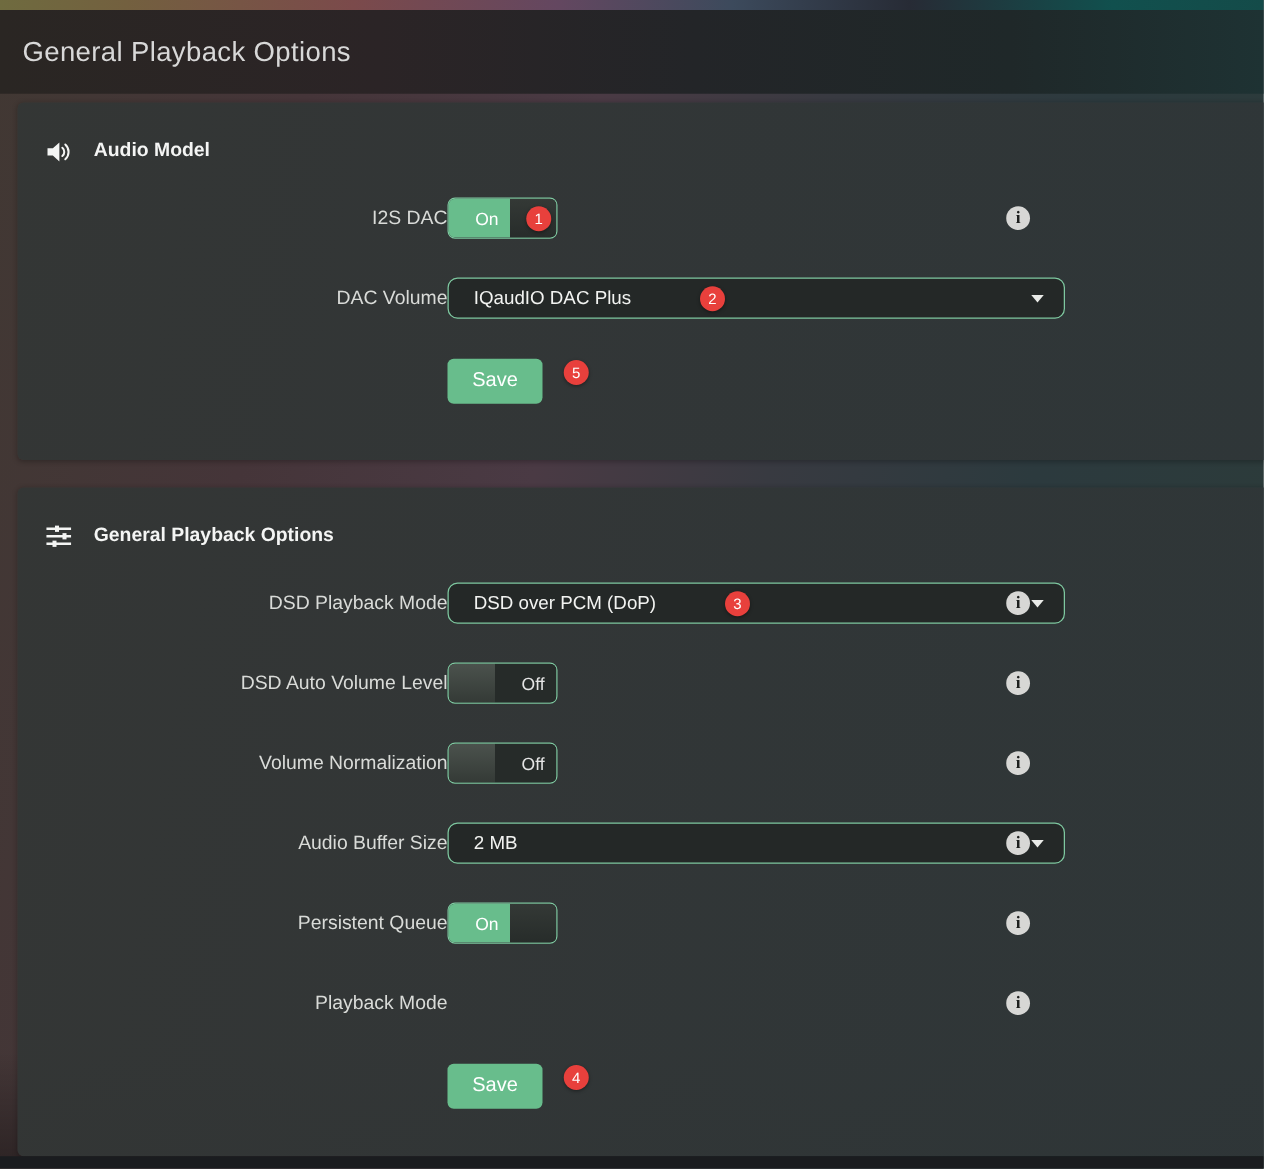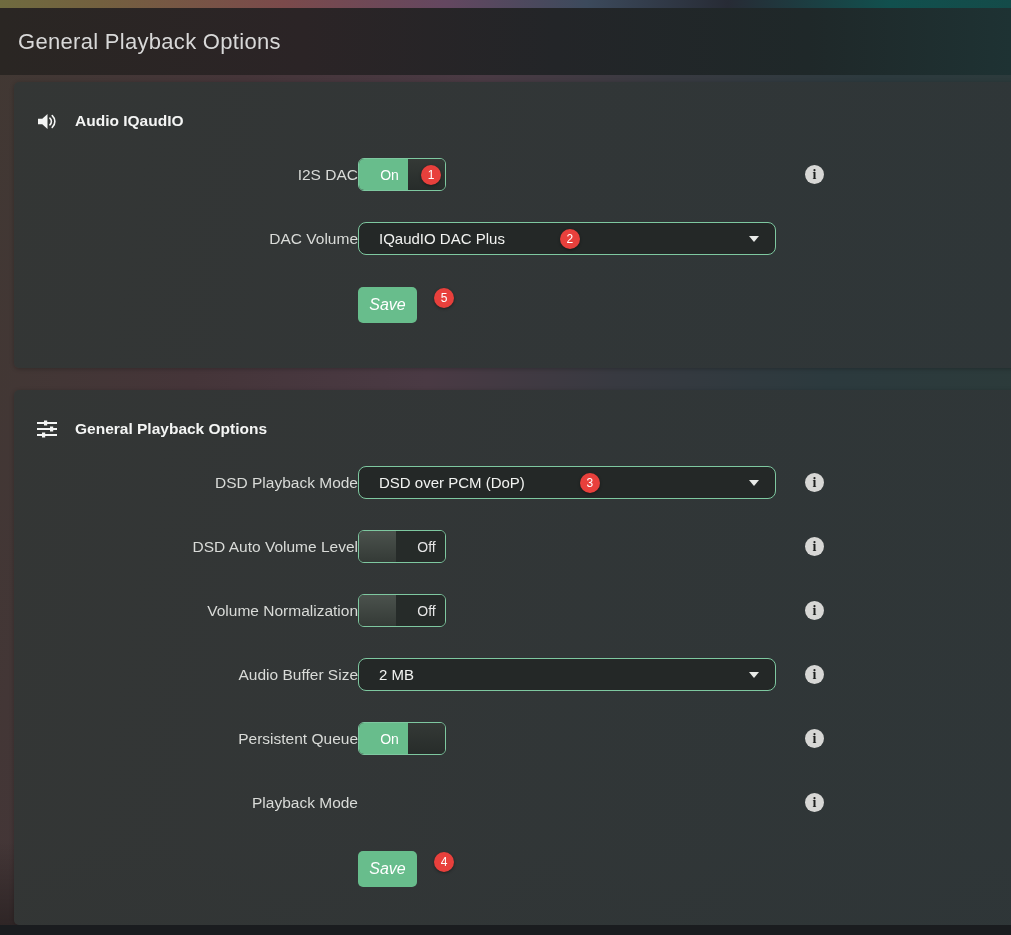--- a/index.html
+++ b/index.html
@@ -38,36 +38,36 @@
     display:flex;position:relative;box-sizing:border-box;background:#262b29;}
   .toggle.off{flex-direction:row-reverse;}
   .toggle-state{flex:1;display:flex;align-items:center;justify-content:center;font-size:14px;padding-left:12px;}
   .toggle-knob{flex:1;}
   .toggle.on .toggle-state{background:var(--accent-green);color:#fff;}
   .toggle.on .toggle-knob{background:linear-gradient(180deg,#33383 6,#272c2a);background:linear-gradient(180deg,#343936,#272c2a);}
   .toggle.off .toggle-state{background:#262b29;color:#e5e5e5;}
   .toggle.off .toggle-knob{background:linear-gradient(180deg,#4b524d,#343a36);}
   .toggle .badge{position:absolute;right:4px;top:50%;transform:translateY(-50%);}
   
-  .select{width:418px;height:33px;border:1px solid var(--border-green);border-radius:8px;background:#242827;
+  .select{width:494px;height:33px;border:1px solid var(--border-green);border-radius:8px;background:#242827;
     display:flex;align-items:center;padding-left:20px;box-sizing:border-box;cursor:pointer;}
   .select-value{font-size:15px;color:#f2f3f1;}
   .select .badge{margin-left:55px;}
   .caret{margin-left:auto;margin-right:16px;width:0;height:0;
     border-left:5px solid transparent;border-right:5px solid transparent;border-top:6px solid #e9ebe8;}
   
   .info{position:absolute;left:447px;width:19px;height:19px;border-radius:50%;background:#d7d7d5;color:#1d1f1e;
     font-family:"Liberation Serif",serif;font-weight:700;font-size:14px;line-height:19px;text-align:center;cursor:pointer;}
   
   .badge{min-width:20px;height:20px;border-radius:50%;background:var(--badge-red);color:#fff;font-size:12px;
     display:flex;align-items:center;justify-content:center;box-sizing:border-box;box-shadow:0 1px 3px rgba(0,0,0,0.4);}
   
   .save-row{display:flex;align-items:center;padding-left:344px;margin-top:32px;}
-  .save-btn{width:59px;height:36px;background:var(--accent-green);border:none;border-radius:5px;color:#fff;
-    font-size:16px;font-family:inherit;cursor:pointer;font-style:italic;}
+  .save-btn{width:76px;height:36px;background:var(--accent-green);border:none;border-radius:5px;color:#fff;
+    font-size:16px;font-family:inherit;cursor:pointer;}
   .save-row .badge{margin-left:17px;transform:translateY(-7px);}
   .bottom-strip{position:absolute;left:0;bottom:0;width:100%;height:10px;background:#1a1c1f;}
 </style>
 </head>
 <body>
 
 <div class="top-strip"></div>
 
 <div class="app-header">
   <div class="page-title">General Playback Options</div>
@@ -75,21 +75,21 @@
 
 <div class="panel panel-1">
   <div class="panel-header">
     <span class="panel-icon">
       <svg width="21" height="19" viewBox="0 0 22 20">
         <path d="M1 7v6h4.5L11 18V2L5.5 7H1z" fill="#f4f5f4"></path>
         <path d="M13.5 6.5a4.6 4.6 0 0 1 0 7" stroke="#f4f5f4" stroke-width="1.7" fill="none" stroke-linecap="round"></path>
         <path d="M16 3.8a8.4 8.4 0 0 1 0 12.4" stroke="#f4f5f4" stroke-width="1.7" fill="none" stroke-linecap="round"></path>
       </svg>
     </span>
-    <span class="panel-title">Audio IQaudIO</span>
+    <span class="panel-title">Audio Model</span>
   </div>
   <div class="rows">
   <div class="row">
     <div class="row-label">I2S DAC</div>
     <div class="row-control">
       <div class="toggle on">
         <span class="toggle-state">On</span>
         <span class="toggle-knob"></span>
         <span class="badge">1</span>
       </div>

